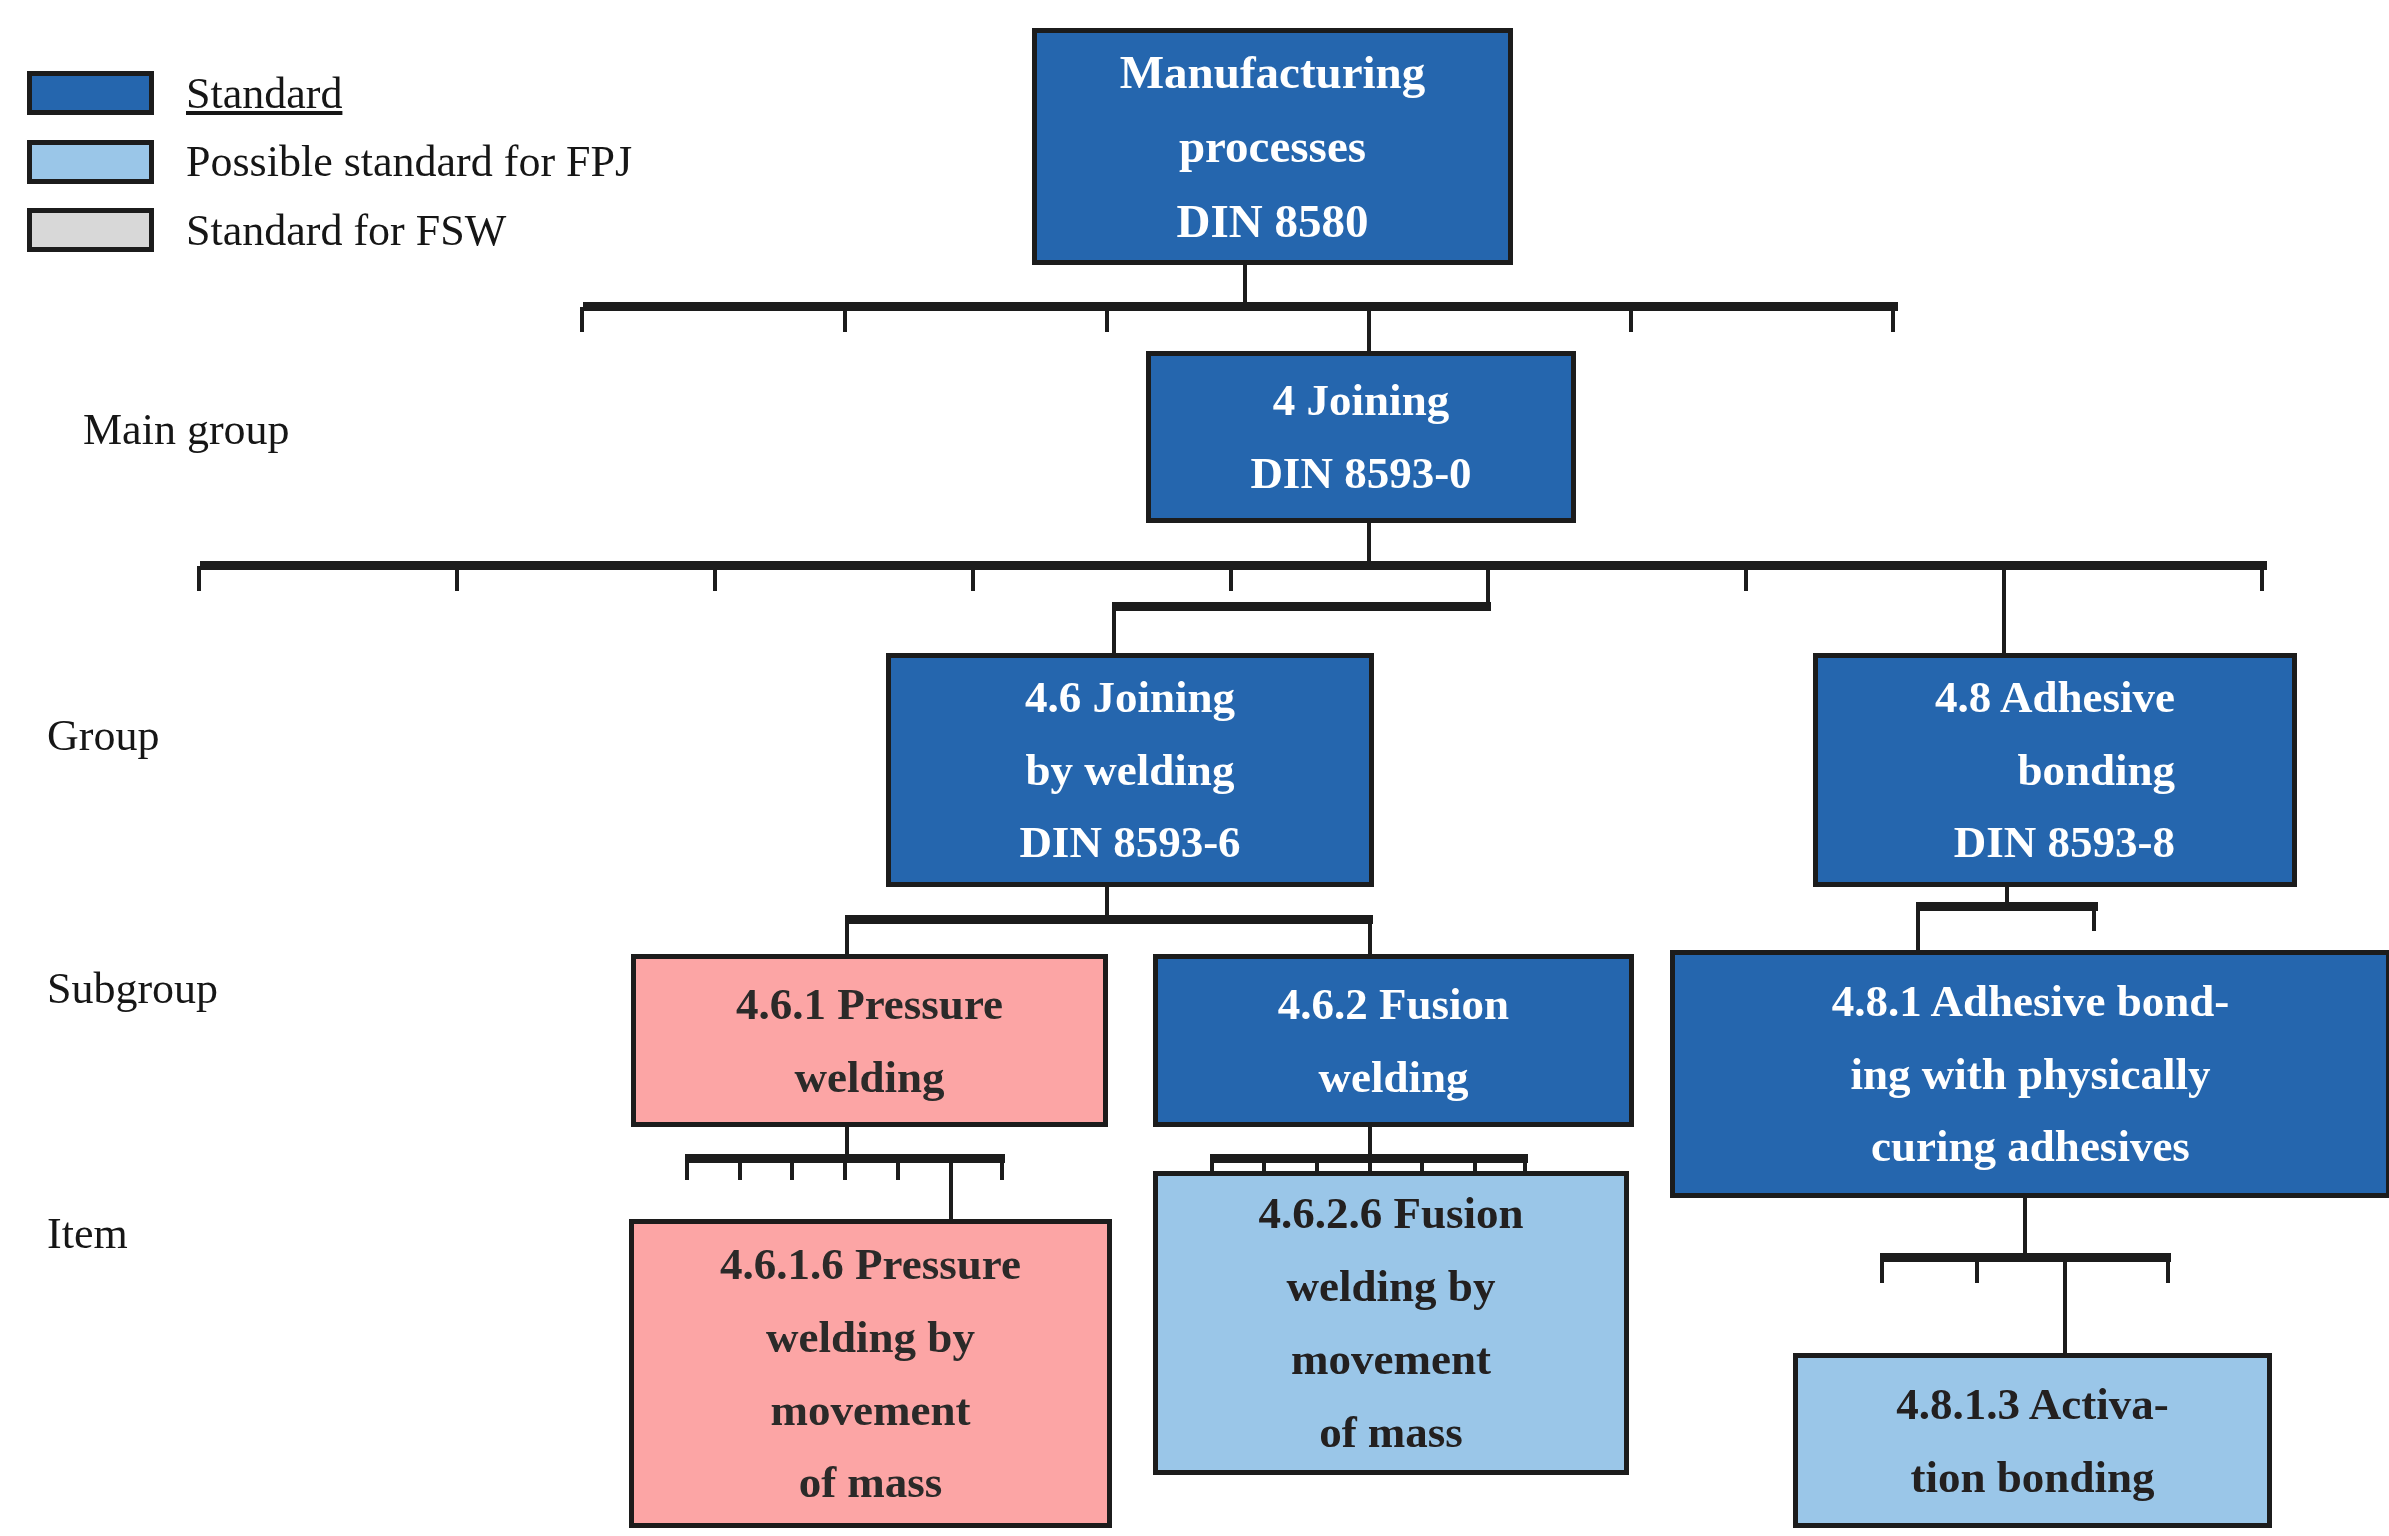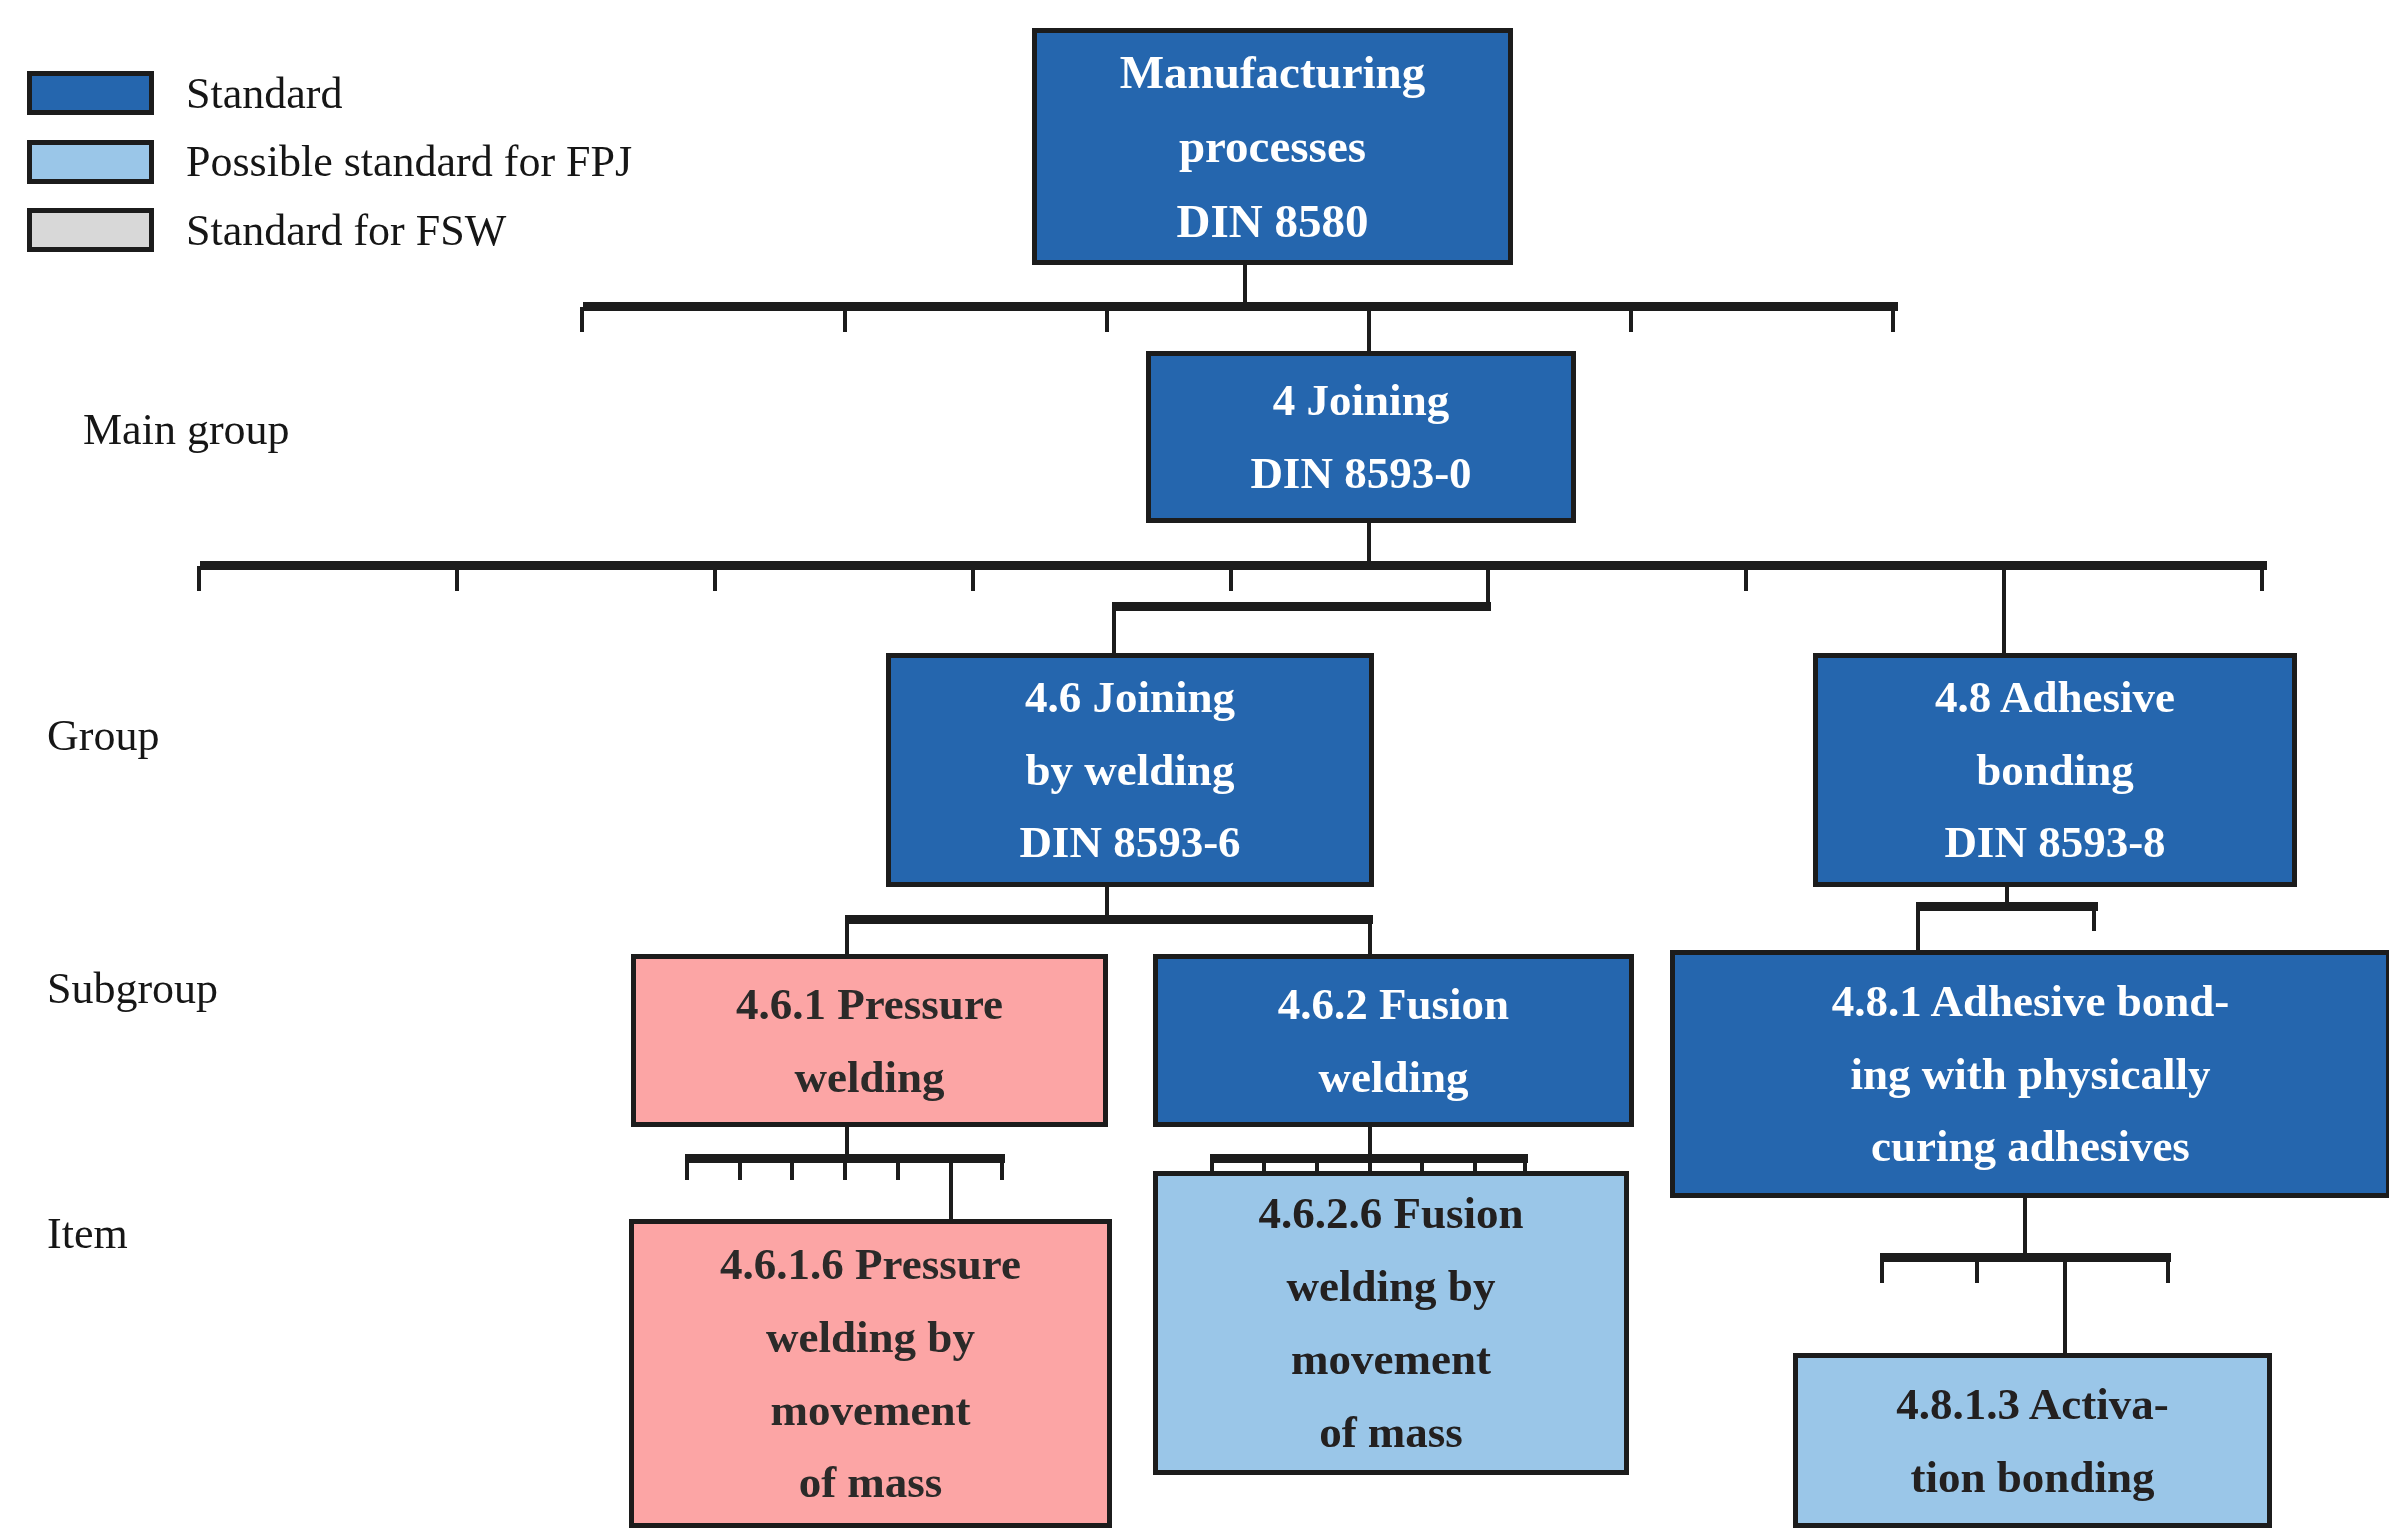--- a/index.html
+++ b/index.html
@@ -43,21 +43,21 @@
 </style>
 </head>
 <body>
 
 <div id="canvas">
 
   <div>
     <div class="swatch blue" style="left:27px;top:71px;"></div>
     <div class="swatch lightblue" style="left:27px;top:140px;"></div>
     <div class="swatch gray" style="left:27px;top:208px;"></div>
-    <div class="legend-label" style="left:186px;top:70px;">Standard</div>
+    <div class="legend-label" style="left:186px;top:70px;text-decoration:underline;">Standard</div>
     <div class="legend-label" style="left:186px;top:138px;">Possible standard for FPJ</div>
     <div class="legend-label" style="left:186px;top:207px;">Standard for FSW</div>
   </div>
 
   <div class="row-label" style="left:47px;top:406px;margin-left:36px;">Main group</div>
   <div class="row-label" style="left:47px;top:712px;">Group</div>
   <div class="row-label" style="left:47px;top:965px;">Subgroup</div>
   <div class="row-label" style="left:47px;top:1210px;">Item</div>
 
   <div>
@@ -129,21 +129,21 @@
 processes
 DIN 8580</div>
 
   <div class="node blue" style="left:1123px;top:351px;width:430px;height:172px;">4 Joining
 DIN 8593-0</div>
 
   <div class="node blue" style="left:863px;top:653px;width:488px;height:234px;">4.6 Joining
 by welding
 DIN 8593-6</div>
 
-  <div class="node blue" style="left:1790px;top:653px;width:484px;height:234px;">4.8 Adhesive
+  <div class="node blue" style="left:1790px;top:653px;width:484px;height:234px;text-align:right;">4.8 Adhesive
 bonding
 DIN 8593-8</div>
 
   <div class="node gray" style="left:608px;top:954px;width:477px;height:173px;">4.6.1 Pressure
 welding</div>
 
   <div class="node blue" style="left:1130px;top:954px;width:481px;height:173px;">4.6.2 Fusion
 welding</div>
 
   <div class="node blue" style="left:1647px;top:950px;width:721px;height:248px;">4.8.1 Adhesive bond-

